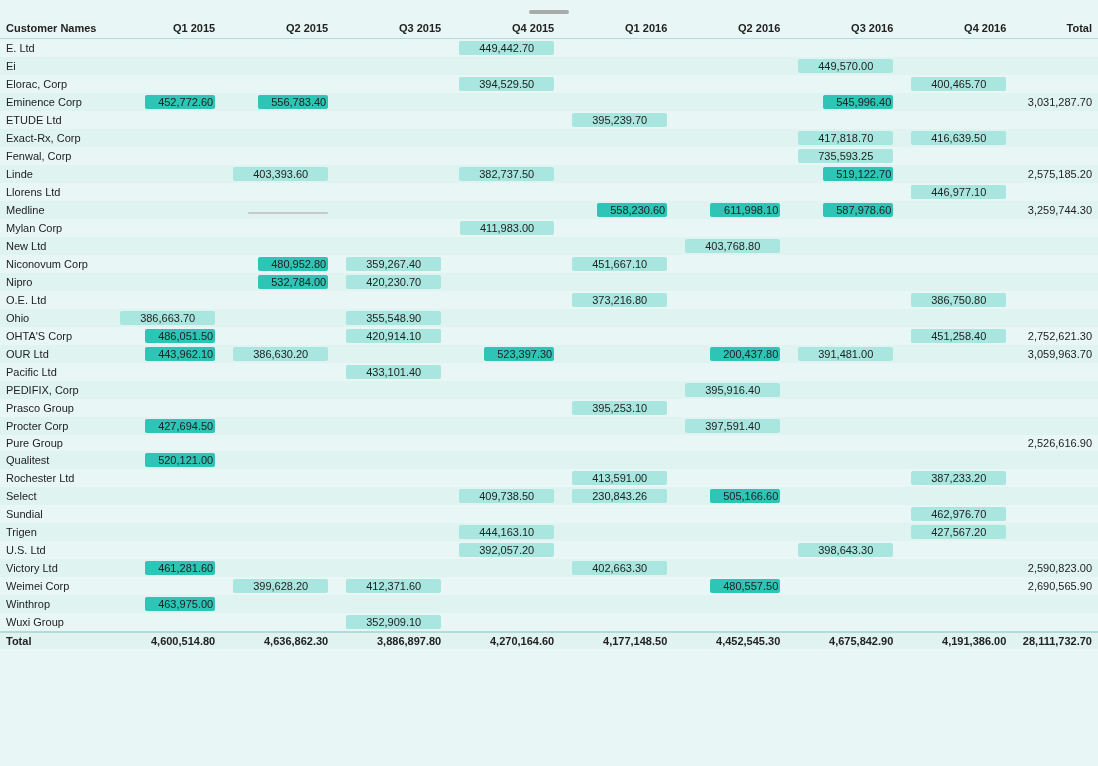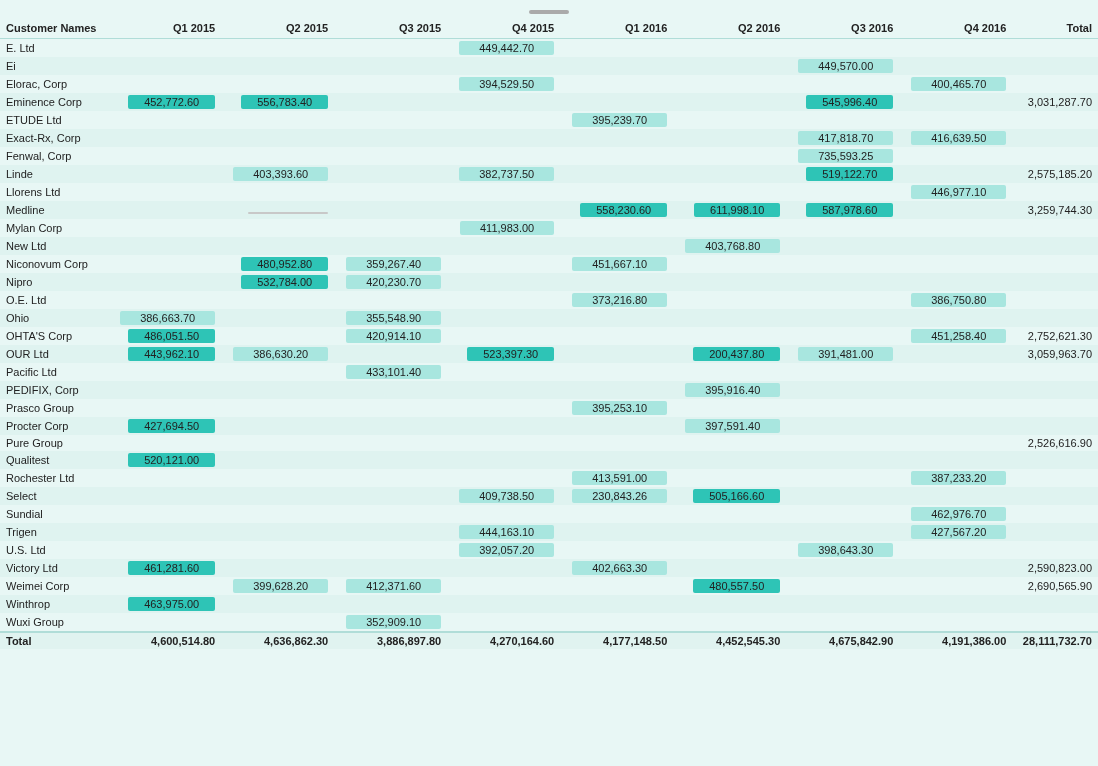--- a/index.html
+++ b/index.html
@@ -46,21 +46,21 @@
       font-weight: bold;
       border-top: 2px solid #b0ddd8;
       background: #e0f3f0;
       text-align: right;
     }
     .cell-highlight-teal {
       background: #2ec4b6;
       color: #222;
       border-radius: 2px;
       display: inline-block;
-      padding: 1px 16px;
+      padding: 1px 2px;
       min-width: 70px;
       text-align: right;
     }
     .cell-highlight-light {
       background: #a8e6df;
       color: #222;
       border-radius: 2px;
       display: inline-block;
       padding: 1px 20px;
       min-width: 70px;

